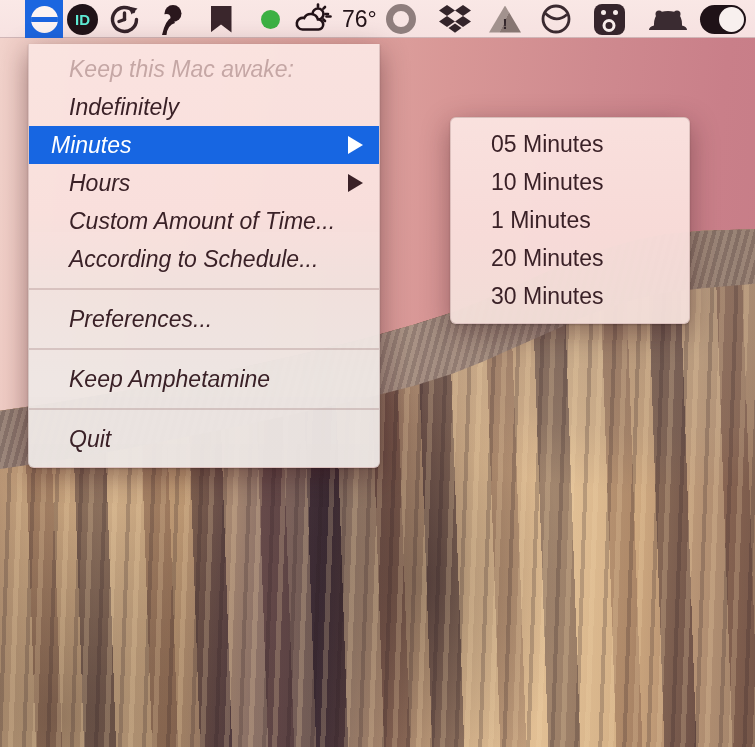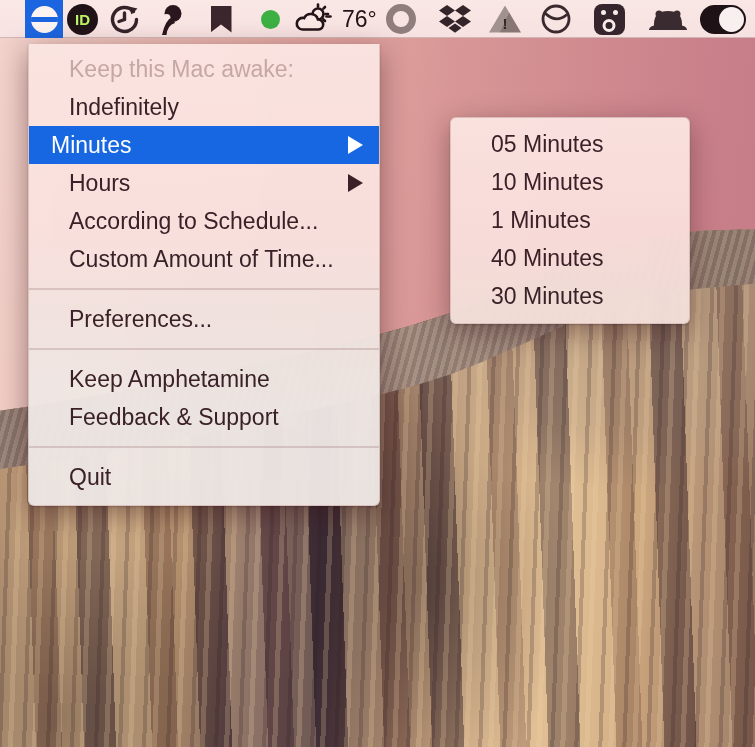--- a/index.html
+++ b/index.html
@@ -30,21 +30,21 @@
   .menubar { position:absolute; top:0; left:0; width:755px; height:38px;
     background:linear-gradient(180deg, rgba(250,233,231,0.98), rgba(247,227,226,0.98));
     border-bottom:1px solid rgba(130,90,95,0.35); }
   .mb { position:absolute; top:0; height:38px; display:flex; align-items:center; justify-content:center; }
 
   .amph-btn { left:25px; width:38px; background:#1b66e0; }
   .amph-circle { position:relative; width:27px; height:27px; border-radius:50%; background:#fdf4f2; overflow:hidden; }
   .amph-circle::after { content:""; position:absolute; left:-2px; right:-2px; top:50%; margin-top:-2.5px; height:5px; background:#1b66e0; }
 
   .id-circle { left:67px; width:31px; }
-  .id-disc { width:31px; height:31px; border-radius:50%; background:#201318; color:#bef264;
+  .id-disc { width:31px; height:31px; border-radius:50%; background:#201318; color:#5eead4;
     font-weight:800; font-size:15px; display:flex; align-items:center; justify-content:center; letter-spacing:0; }
 
   .clock { left:108px; width:33px; }
   .p-ico { left:154px; width:32px; }
   .bookmark-wrap { left:209px; width:24px; }
   .bookmark { width:21px; height:27px; background:#3a262c;
     clip-path:polygon(0 0,100% 0,100% 100%,50% 70%,0 100%); }
 
   .dot-wrap { left:259px; width:22px; }
   .green-dot { width:19px; height:19px; border-radius:50%; background:#3cb043; }
@@ -73,21 +73,21 @@
 
   .bear { left:645px; width:46px; }
   .toggle-wrap { left:699px; width:48px; }
   .toggle { position:relative; width:46px; height:29px; border-radius:15px; background:#1f1217; }
   .toggle .knob { position:absolute; top:2px; right:2px; width:25px; height:25px; border-radius:50%; background:#f8f0ee; }
 
   
   .menu { position:absolute; left:28px; top:44px; width:352px; padding:6px 0 9px;
     background:linear-gradient(180deg, rgba(250,228,225,0.97) 0%, rgba(249,224,221,0.97) 40%, rgba(241,227,223,0.96) 58%, rgba(238,231,228,0.96) 78%, rgba(236,230,227,0.97) 100%);
     border-radius:0 0 6px 6px; border:1px solid rgba(125,85,85,0.22); border-top:none;
-    box-shadow:0 8px 28px rgba(55,20,25,0.45), 0 1px 2px rgba(0,0,0,0.2); }
+    box-shadow:0 8px 28px rgba(55,20,25,0.45), 0 1px 2px rgba(0,0,0,0.2);font-style:italic; }
   .submenu { position:absolute; left:450px; top:117px; width:240px; padding:7px 0 8px;
     background:linear-gradient(180deg, rgba(250,227,224,0.97) 0%, rgba(248,221,218,0.97) 55%, rgba(242,222,216,0.97) 100%);
     border-radius:6px; border:1px solid rgba(125,85,85,0.22);
     box-shadow:0 8px 28px rgba(55,20,25,0.4), 0 1px 2px rgba(0,0,0,0.2); }
   .row { position:relative; height:38px; display:flex; align-items:center;
     padding:0 16px 0 40px; font-size:23px; color:#3a2127; white-space:nowrap; }
   .row.header { color:#c5a7a5; }
   .row.hl { background:#1766e2; color:#ffffff;padding-left:22px; }
   .arrow { position:absolute; right:16px; top:50%; margin-top:-9.5px;
     width:0; height:0; border-top:9.5px solid transparent; border-bottom:9.5px solid transparent;
@@ -222,56 +222,53 @@
         </div>
         <div class="row hl">
           <span>Minutes</span>
           <span class="arrow"></span>
         </div>
         <div class="row">
           <span>Hours</span>
           <span class="arrow"></span>
         </div>
         <div class="row">
+          <span>Custom Amount of Time...</span>
+        </div>
+        <div class="row">
           <span>According to Schedule...</span>
         </div>
-        <div class="row">
-          <span>Custom Amount of Time...</span>
-        </div>
         <div class="sep"></div>
         <div class="row">
           <span>Preferences...</span>
         </div>
         <div class="sep"></div>
         <div class="row">
           <span>Keep Amphetamine</span>
-        </div>
-        <div class="row">
-          <span>Feedback &amp; Support</span>
         </div>
         <div class="sep"></div>
         <div class="row">
           <span>Quit</span>
         </div>
       </div>
   </div>
 
   <div class="submenu">
     <div id="submenu-items">
         <div class="row sub">
           <span>05 Minutes</span>
         </div>
         <div class="row sub">
           <span>10 Minutes</span>
         </div>
         <div class="row sub">
           <span>1 Minutes</span>
         </div>
         <div class="row sub">
-          <span>40 Minutes</span>
+          <span>20 Minutes</span>
         </div>
         <div class="row sub">
           <span>30 Minutes</span>
         </div>
       </div>
   </div>
 
 </div>
 
 </body></html>

